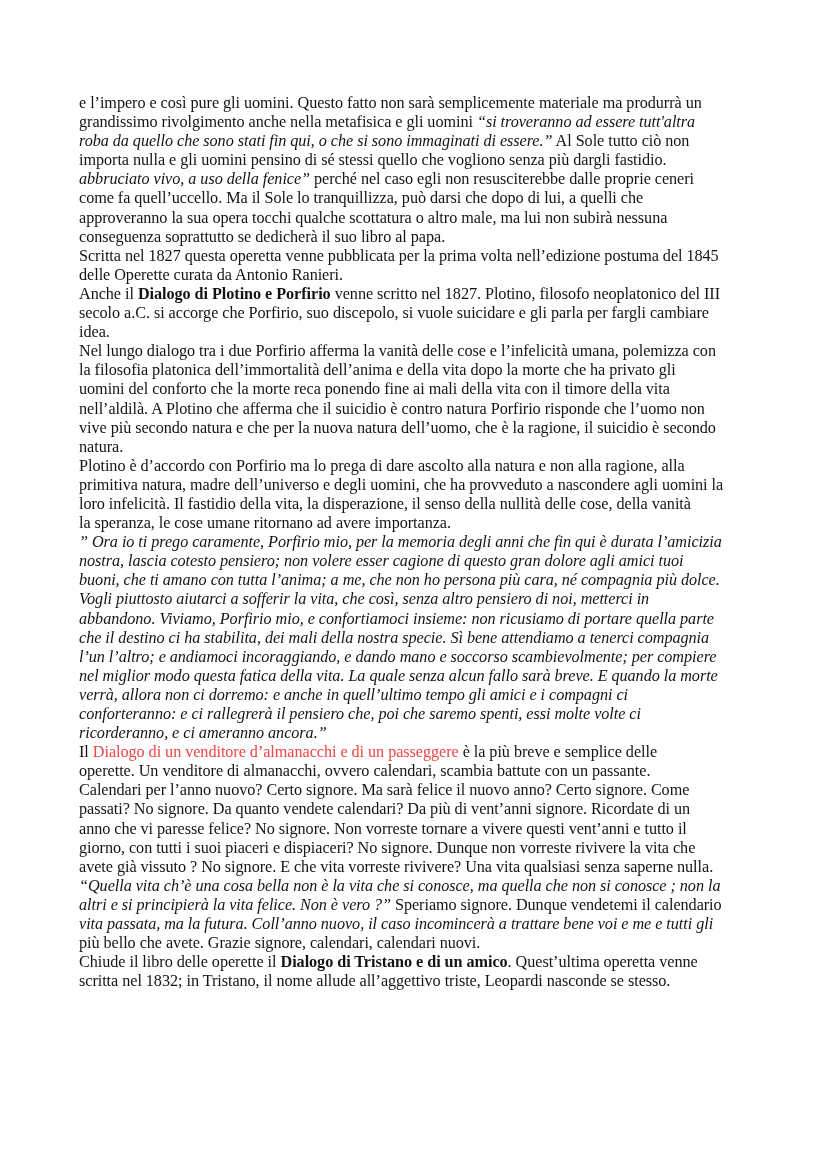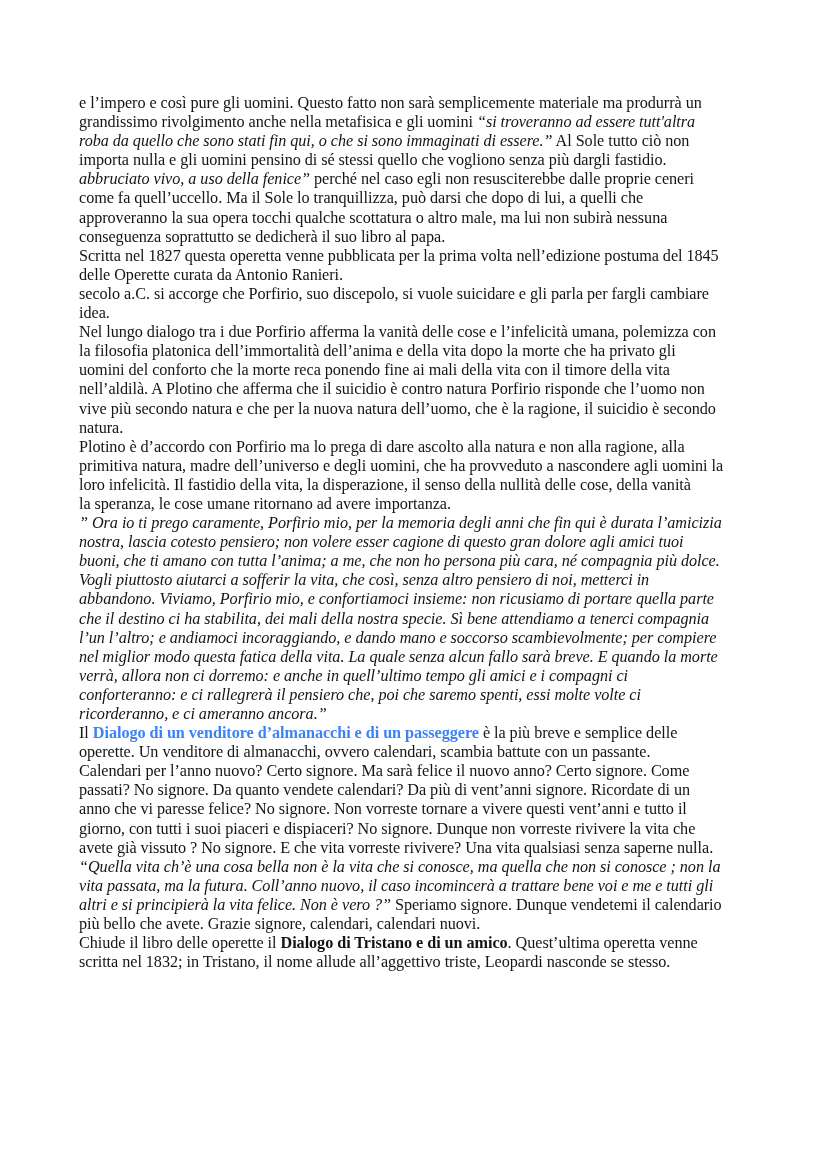--- a/index.html
+++ b/index.html
@@ -5,36 +5,37 @@
   html, body { margin: 0; padding: 0; background: #ffffff; }
   body { width: 828px; height: 1170px; position: relative; overflow: hidden; }
   .page {
     position: absolute; left: 79px; top: 94px; width: 690px;
     font-family: "Liberation Serif", "DejaVu Serif", serif;
     font-size: 16.2px; line-height: 19.1px; color: #141414;
   }
   .line { white-space: nowrap; height: 19.1px; letter-spacing: -0.05px; }
   .it { font-style: italic; }
   .b { font-weight: bold; }
-  .link { font-weight: bold; color: #3b82f6; }
+  .link { font-weight: normal; color: #ef4444; }
 </style>
 </head>
 <body>
 
 <div class="page" id="page">
     <div class="line"><span>e l’impero e così pure gli uomini. Questo fatto non sarà semplicemente materiale ma produrrà un</span></div>
     <div class="line"><span>grandissimo rivolgimento anche nella metafisica e gli uomini </span><span class="it">“si troveranno ad essere tutt'altra</span></div>
     <div class="line"><span class="it">roba da quello che sono stati fin qui, o che si sono immaginati di essere.”</span><span> Al Sole tutto ciò non</span></div>
     <div class="line"><span>importa nulla e gli uomini pensino di sé stessi quello che vogliono senza più dargli fastidio.</span></div>
     <div class="line"><span class="it">abbruciato vivo, a uso della fenice”</span><span> perché nel caso egli non resusciterebbe dalle proprie ceneri</span></div>
     <div class="line"><span>come fa quell’uccello. Ma il Sole lo tranquillizza, può darsi che dopo di lui, a quelli che</span></div>
     <div class="line"><span>approveranno la sua opera tocchi qualche scottatura o altro male, ma lui non subirà nessuna</span></div>
     <div class="line"><span>conseguenza soprattutto se dedicherà il suo libro al papa.</span></div>
     <div class="line"><span>Scritta nel 1827 questa operetta venne pubblicata per la prima volta nell’edizione postuma del 1845</span></div>
     <div class="line"><span>delle Operette curata da Antonio Ranieri.</span></div>
+    <div class="line"><span>Anche il </span><span class="b">Dialogo di Plotino e Porfirio</span><span> venne scritto nel 1827. Plotino, filosofo neoplatonico del III</span></div>
     <div class="line"><span>secolo a.C. si accorge che Porfirio, suo discepolo, si vuole suicidare e gli parla per fargli cambiare</span></div>
     <div class="line"><span>idea.</span></div>
     <div class="line"><span>Nel lungo dialogo tra i due Porfirio afferma la vanità delle cose e l’infelicità umana, polemizza con</span></div>
     <div class="line"><span>la filosofia platonica dell’immortalità dell’anima e della vita dopo la morte che ha privato gli</span></div>
     <div class="line"><span>uomini del conforto che la morte reca ponendo fine ai mali della vita con il timore della vita</span></div>
     <div class="line"><span>nell’aldilà. A Plotino che afferma che il suicidio è contro natura Porfirio risponde che l’uomo non</span></div>
     <div class="line"><span>vive più secondo natura e che per la nuova natura dell’uomo, che è la ragione, il suicidio è secondo</span></div>
     <div class="line"><span>natura.</span></div>
     <div class="line"><span>Plotino è d’accordo con Porfirio ma lo prega di dare ascolto alla natura e non alla ragione, alla</span></div>
     <div class="line"><span>primitiva natura, madre dell’universo e degli uomini, che ha provveduto a nascondere agli uomini la</span></div>
@@ -52,18 +53,18 @@
     <div class="line"><span class="it">conforteranno: e ci rallegrerà il pensiero che, poi che saremo spenti, essi molte volte ci</span></div>
     <div class="line"><span class="it">ricorderanno, e ci ameranno ancora.”</span></div>
     <div class="line"><span>Il </span><span class="link">Dialogo di un venditore d’almanacchi e di un passeggere</span><span> è la più breve e semplice delle</span></div>
     <div class="line"><span>operette. Un venditore di almanacchi, ovvero calendari, scambia battute con un passante.</span></div>
     <div class="line"><span>Calendari per l’anno nuovo? Certo signore. Ma sarà felice il nuovo anno? Certo signore. Come</span></div>
     <div class="line"><span>passati? No signore. Da quanto vendete calendari? Da più di vent’anni signore. Ricordate di un</span></div>
     <div class="line"><span>anno che vi paresse felice? No signore. Non vorreste tornare a vivere questi vent’anni e tutto il</span></div>
     <div class="line"><span>giorno, con tutti i suoi piaceri e dispiaceri? No signore. Dunque non vorreste rivivere la vita che</span></div>
     <div class="line"><span>avete già vissuto ? No signore. E che vita vorreste rivivere? Una vita qualsiasi senza saperne nulla.</span></div>
     <div class="line"><span class="it">“Quella vita ch’è una cosa bella non è la vita che si conosce, ma quella che non si conosce ; non la</span></div>
+    <div class="line"><span class="it">altri e si principierà la vita felice. Non è vero ?”</span><span> Speriamo signore. Dunque vendetemi il calendario</span></div>
     <div class="line"><span class="it">vita passata, ma la futura. Coll’anno nuovo, il caso incomincerà a trattare bene voi e me e tutti gli</span></div>
-    <div class="line"><span class="it">altri e si principierà la vita felice. Non è vero ?”</span><span> Speriamo signore. Dunque vendetemi il calendario</span></div>
     <div class="line"><span>più bello che avete. Grazie signore, calendari, calendari nuovi.</span></div>
     <div class="line"><span>Chiude il libro delle operette il </span><span class="b">Dialogo di Tristano e di un amico</span><span>. Quest’ultima operetta venne</span></div>
     <div class="line"><span>scritta nel 1832; in Tristano, il nome allude all’aggettivo triste, Leopardi nasconde se stesso.</span></div>
   </div>
 
 </body></html>

